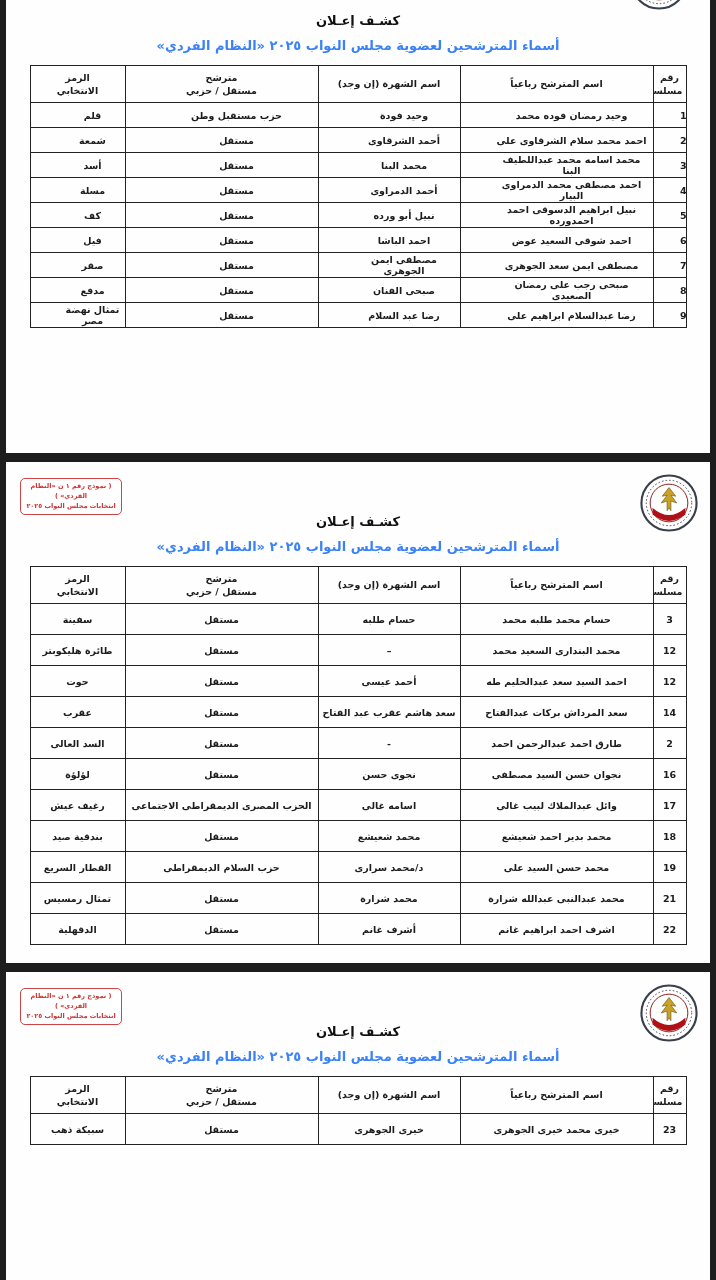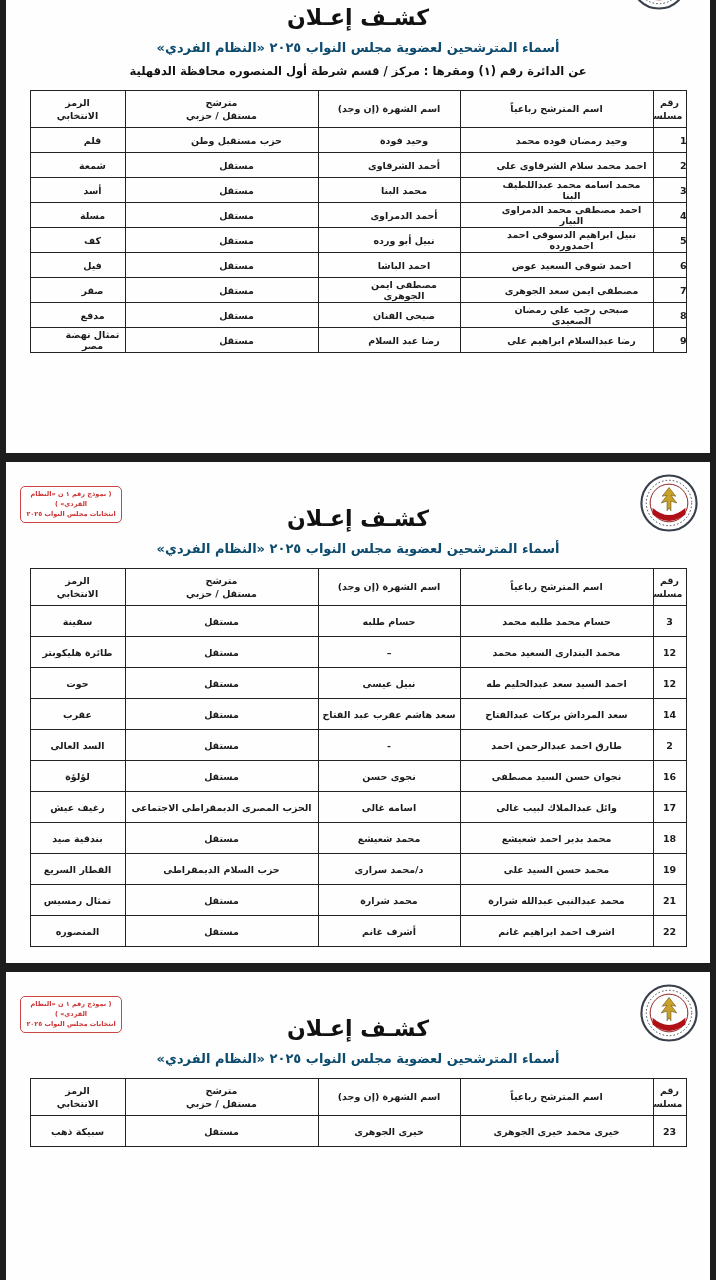--- a/index.html
+++ b/index.html
@@ -9,28 +9,28 @@
     font-family:"DejaVu Sans","Liberation Sans",sans-serif;
   }
   .paper{
     position:absolute;left:6px;width:704px;background:#fefefe;
     overflow:hidden;direction:rtl;text-align:center;color:#1a1a1a;
   }
   .paper-1{top:0;height:453px;}
   .paper-2{top:462px;height:501px;}
   .paper-3{top:972px;height:308px;}
 
-  .main-title{font-size:22px;font-weight:bold;letter-spacing:1px;margin:0;color:#111;}
+  .main-title{font-size:13px;font-weight:bold;letter-spacing:1px;margin:8px;color:#111;}
   .paper-1 .main-title{padding-top:5px;}
   .paper-2 .main-title,.paper-3 .main-title{padding-top:44px;}
-  .subtitle{font-size:13px;font-weight:bold;color:#0c4a6e;margin-top:10px;}
+  .subtitle{font-size:13px;font-weight:bold;color:#3b82f6;margin-top:10px;}
   .district-line{font-size:11.5px;font-weight:bold;color:#111;margin-top:9px;}
 
   .stamp{
-    position:absolute;top:24px;left:14px;width:96px;
+    position:absolute;top:16px;left:14px;width:96px;
     border:1.5px solid #cc4444;border-radius:5px;
     color:#cc3333;font-size:6.5px;font-weight:bold;line-height:1.5;
     padding:3px 2px;direction:rtl;text-align:center;background:#fff;
   }
   .logo{position:absolute;width:58px;height:58px;}
   .logo-corner{top:12px;right:12px;}
   .logo-sliver{top:-48px;right:22px;}
 
   table.cand{
     border-collapse:collapse;margin:12px auto 0;width:656px;
@@ -55,21 +55,20 @@
   <svg viewBox="0 0 60 60" width="100%" height="100%">
     <circle cx="30" cy="30" r="28.5" fill="#ffffff" stroke="#39404c" stroke-width="2.2"></circle>
     <circle cx="30" cy="30" r="23.5" fill="none" stroke="#39404c" stroke-width="1" stroke-dasharray="1.6 2.2"></circle>
     <circle cx="30" cy="30" r="19.5" fill="#ffffff" stroke="#8b1a1a" stroke-width="1"></circle>
     <path d="M13,35 q17,15 34,0 l0,7 q-17,13 -34,0 z" fill="#b01116"></path>
     <path d="M30,14 l7,9 -5,-1 6,8 -6,-2 0,10 -2,-3 -2,3 0,-10 -6,2 6,-8 -5,1 z" fill="#c9a227" stroke="#5a4a10" stroke-width="0.6"></path>
   </svg>
 </div>
   <h1 class="main-title">كشـف إعـلان</h1>
   <div class="subtitle">أسماء المترشحين لعضوية مجلس النواب ٢٠٢٥ «النظام الفردي»</div>
-  <div class="district-line">عن الدائرة رقم (١)   ومقرها : مركز / قسم شرطة  أول المنصوره   محافظة  الدقهلية</div>
   <table class="cand">
     <colgroup>
         <col class="c-serial">
         <col class="c-name">
         <col class="c-nick">
         <col class="c-party">
         <col class="c-symbol">
       </colgroup>
     <thead>
   <tr>
@@ -198,21 +197,21 @@
         <tr>
     <td>12</td>
     <td>محمد البندارى السعيد محمد</td>
     <td>–</td>
     <td>مستقل</td>
     <td>طائرة هليكوبتر</td>
   </tr>
         <tr>
     <td>12</td>
     <td>احمد السيد سعد عبدالحليم طه</td>
-    <td>نبيل عيسى</td>
+    <td>أحمد عيسى</td>
     <td>مستقل</td>
     <td>حوت</td>
   </tr>
         <tr>
     <td>14</td>
     <td>سعد المرداش بركات عبدالفتاح</td>
     <td>سعد هاشم عقرب عبد الفتاح</td>
     <td>مستقل</td>
     <td>عقرب</td>
   </tr>
@@ -256,21 +255,21 @@
     <td>محمد عبدالنبى عبدالله شرارة</td>
     <td>محمد شرارة</td>
     <td>مستقل</td>
     <td>تمثال رمسيس</td>
   </tr>
         <tr>
     <td>22</td>
     <td>اشرف احمد ابراهيم غانم</td>
     <td>أشرف غانم</td>
     <td>مستقل</td>
-    <td>المنصوره</td>
+    <td>الدقهلية</td>
   </tr>
       </tbody>
   </table>
 </section>
 
 <section class="paper paper-3">
   <div class="stamp">
     <div>( نموذج رقم ١ ن «النظام الفردي» )</div>
     <div>انتخابات مجلس النواب ٢٠٢٥</div>
   </div>

